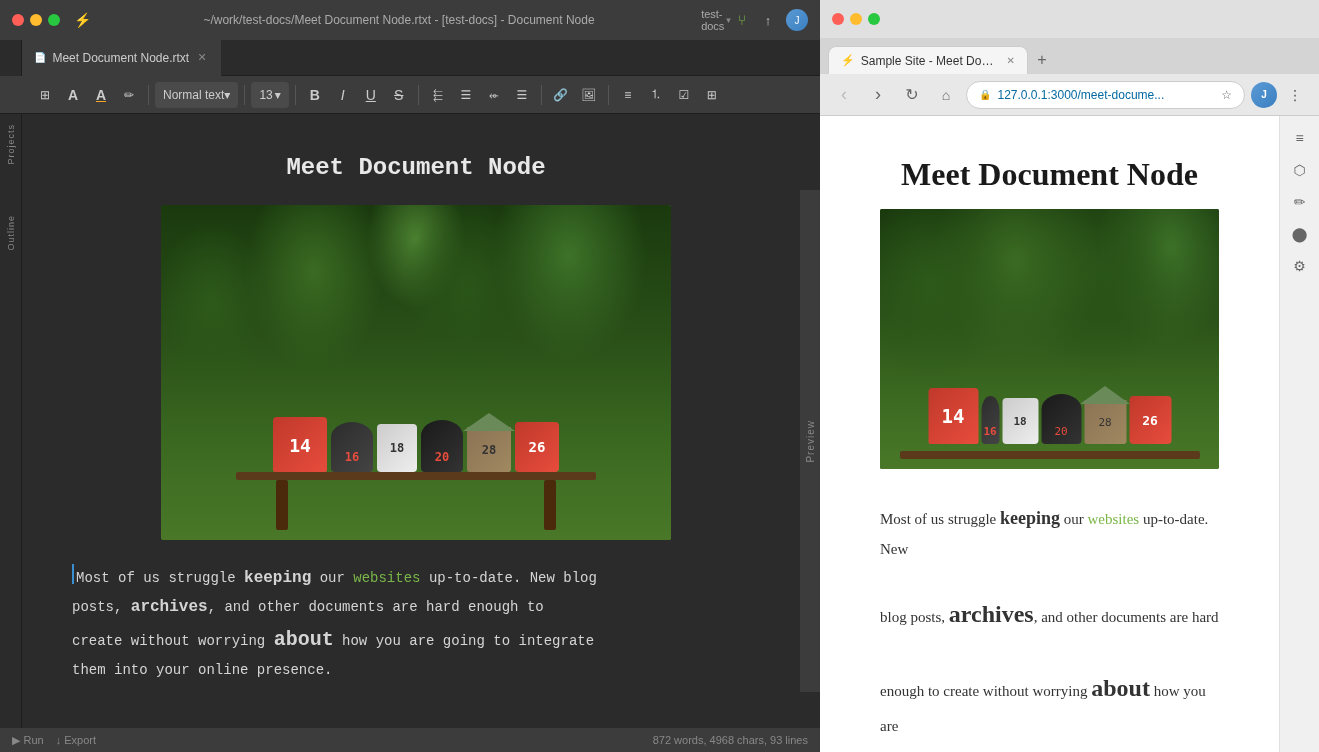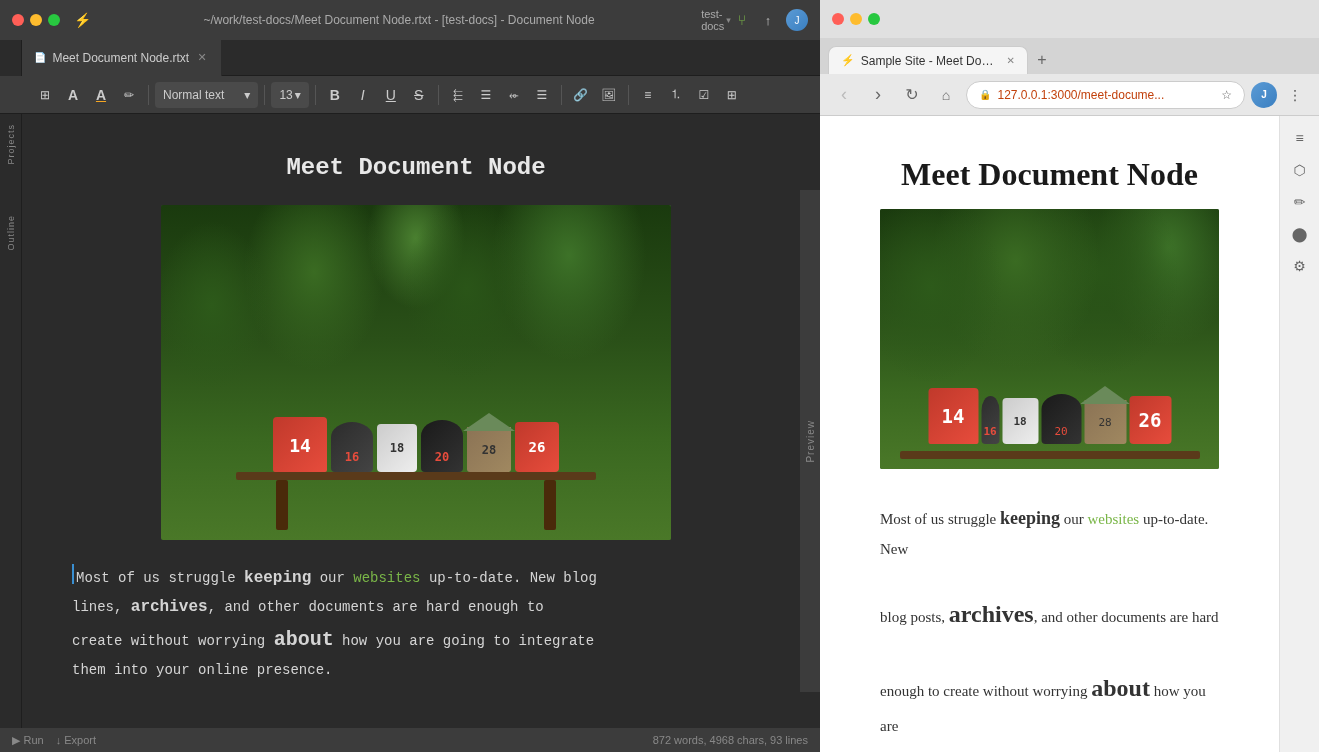--- a/index.html
+++ b/index.html
@@ -126,21 +126,21 @@
     }
     .toolbar-separator {
       width: 1px;
       height: 20px;
       background: #555;
       margin: 0 4px;
     }
     .style-dropdown {
       display: flex;
       align-items: center;
-      gap: 20px;
+      gap: 0;
       background: #4a4a4a;
       border-radius: 4px;
       padding: 2px 8px;
       cursor: pointer;
       color: #ccc;
       font-size: 12px;
       height: 26px;
     }
     .font-size-box {
       display: flex;
@@ -496,21 +496,21 @@
       border: 1px solid #ccc;
       border-radius: 14px;
       display: flex;
       align-items: center;
       padding: 0 12px;
       gap: 6px;
       font-size: 12px;
       color: #333;
     }
     .address-lock { color: #666; font-size: 10px; }
-    .address-text { flex: 1; color: #c2410c; }
+    .address-text { flex: 1; color: #0369a1; }
     .bookmark-star { color: #666; font-size: 12px; }
     .nav-right-icons {
       display: flex;
       gap: 4px;
       align-items: center;
     }
     .nav-icon {
       width: 28px;
       height: 28px;
       display: flex;
@@ -731,21 +731,21 @@
           </div>
           <div class="mailbox">
             <div class="mb-red2"></div>
           </div>
         </div>
       </div>
 
       <div class="editor-para">
         <div class="cursor-line"></div>
         <span style="padding-left:4px;">Most of us struggle </span><span class="text-bold-mono">keeping</span><span> our </span><span class="text-green">websites</span><span> up-to-date. New blog</span><br>
-        <span>lines, </span><span class="text-bold-mono" style="font-size:16px;">archives</span><span>, and other documents are hard enough to</span><br>
+        <span>posts, </span><span class="text-bold-mono" style="font-size:16px;">archives</span><span>, and other documents are hard enough to</span><br>
         <span>create without worrying </span><span class="text-bold-mono" style="font-size:20px;">about</span><span> how you are going to integrate</span><br>
         <span>them into your online presence.</span>
       </div>
     </div>
 
     <div class="preview-toggle">
       <span class="v-label">Preview</span>
     </div>
   </div>
 
@@ -801,21 +801,21 @@
         <div class="foliage"></div>
         <div style="position:absolute; bottom:25px; left:50%; transform:translateX(-50%); display:flex; gap:3px; align-items:flex-end;">
           <div style="width:50px;height:56px;background:linear-gradient(135deg,#c0392b,#e74c3c);border-radius:4px 4px 2px 2px;position:relative;display:flex;align-items:center;justify-content:center;color:white;font-weight:bold;font-size:19px;font-family:monospace;">14</div>
           <div style="width:18px;height:48px;background:linear-gradient(135deg,#2c2c2c,#444);border-radius:50% 50% 4px 4px/30% 30% 4px 4px;position:relative;display:flex;align-items:flex-end;justify-content:center;padding-bottom:6px;color:#e74c3c;font-weight:bold;font-size:11px;font-family:monospace;">16</div>
           <div style="width:36px;height:46px;background:linear-gradient(135deg,#ccc,#eee);border-radius:4px;position:relative;display:flex;align-items:center;justify-content:center;color:#333;font-weight:bold;font-size:11px;font-family:monospace;">18</div>
           <div style="width:40px;height:50px;background:linear-gradient(135deg,#1a1a1a,#333);border-radius:50% 50% 4px 4px/30% 30% 4px 4px;position:relative;display:flex;align-items:flex-end;justify-content:center;padding-bottom:6px;color:#e74c3c;font-weight:normal;font-size:11px;font-family:monospace;">20</div>
           <div style="width:42px;height:44px;background:linear-gradient(135deg,#8B7355,#a08860);position:relative;display:flex;align-items:center;justify-content:center;color:#333;font-weight:normal;font-size:11px;font-family:monospace;border-radius:0 0 3px 3px;">
             <div style="position:absolute;top:-14px;left:-4px;right:-4px;height:18px;background:#6a8a5a;clip-path:polygon(50% 0%,0% 100%,100% 100%);"></div>
             28
           </div>
-          <div style="width:42px;height:48px;background:linear-gradient(135deg,#c0392b,#e74c3c);border-radius:4px;position:relative;display:flex;align-items:center;justify-content:center;color:white;font-weight:bold;font-size:19px;font-family:monospace;">26</div>
+          <div style="width:42px;height:48px;background:linear-gradient(135deg,#c0392b,#e74c3c);border-radius:4px;position:relative;display:flex;align-items:center;justify-content:center;color:white;font-weight:bold;font-size:13px;font-family:monospace;">26</div>
         </div>
         <div style="position:absolute;bottom:10px;left:50%;transform:translateX(-50%);width:300px;height:8px;background:#5a3a1a;border-radius:2px;"></div>
       </div>
 
       <p class="page-para">
         <span>Most of us struggle </span><span class="page-bold">keeping</span><span> our </span><span class="page-green">websites</span><span> up-to-date. New</span><br><br>
         <span>blog posts, </span><span class="page-big">archives</span><span>, and other documents are hard</span><br><br>
         <span>enough to create without worrying </span><span class="page-big">about</span><span> how you are</span>
       </p>
     </div>

